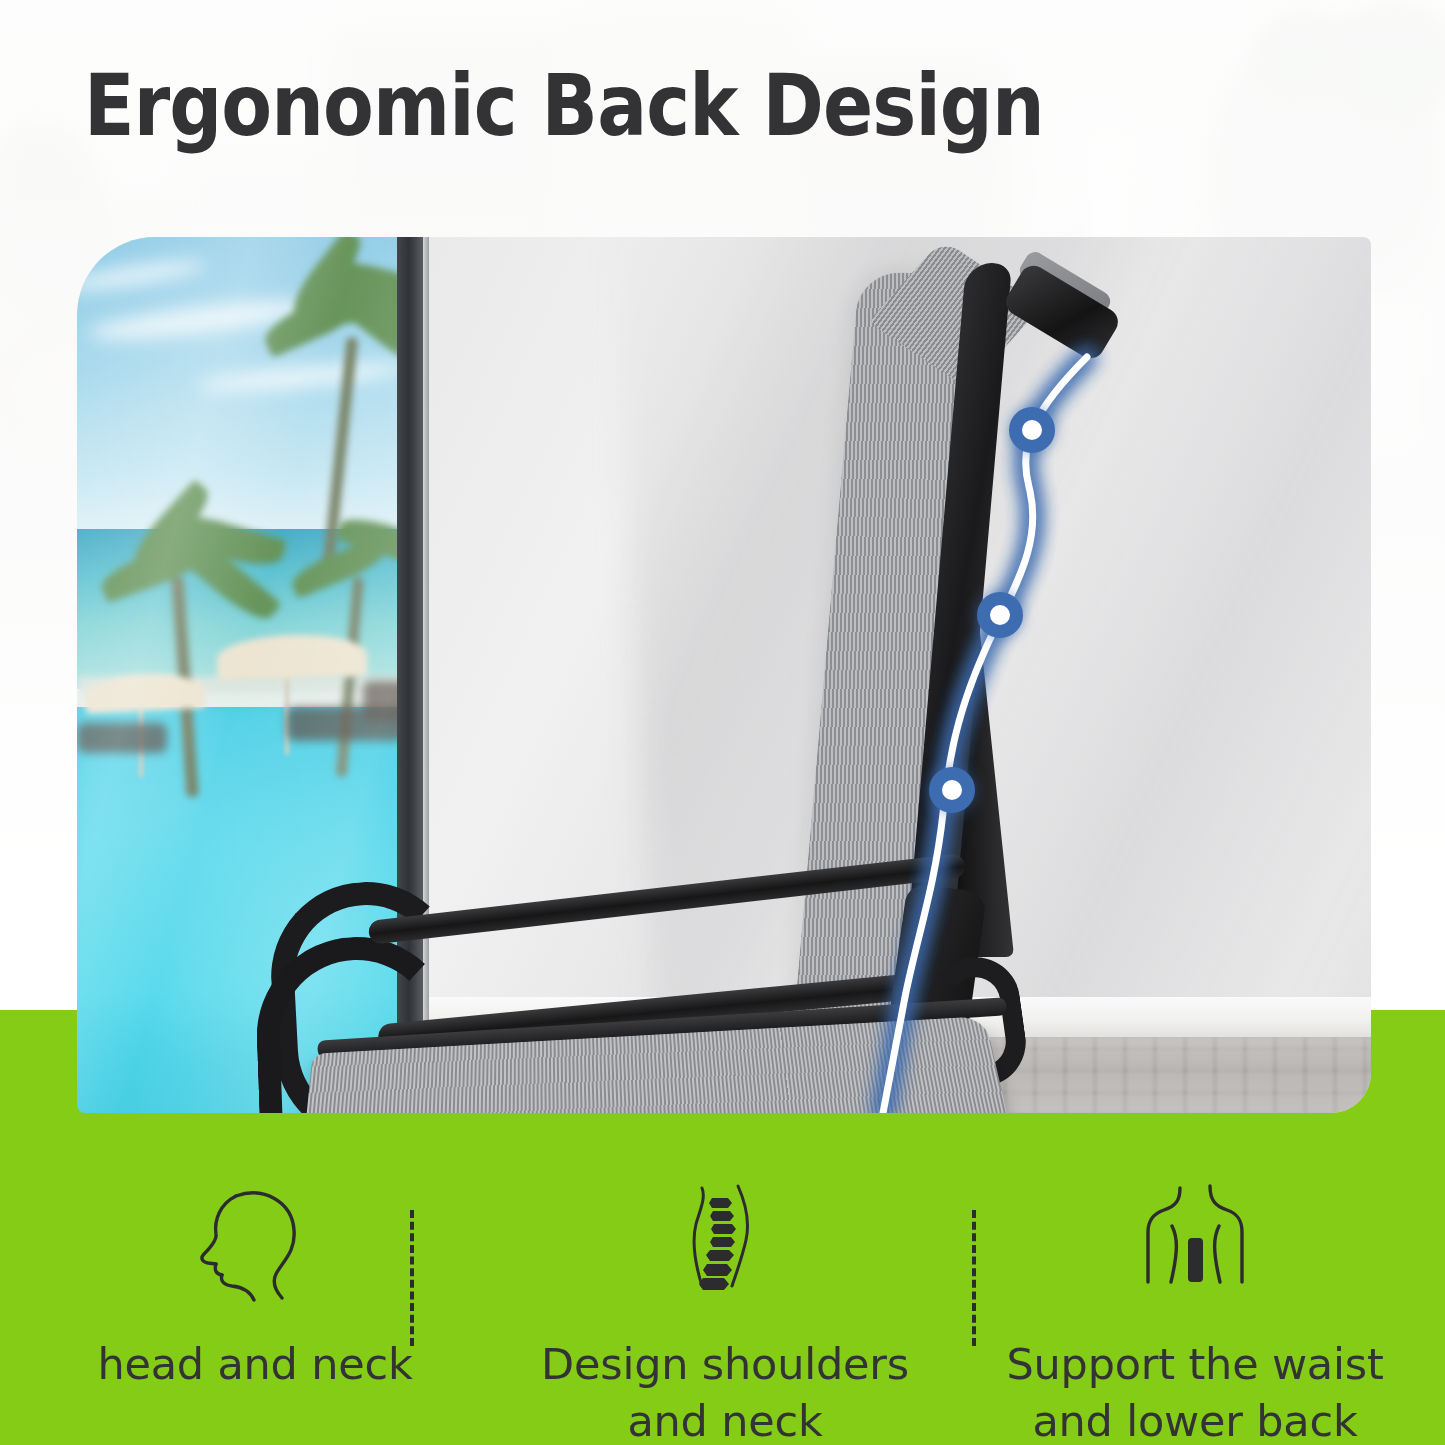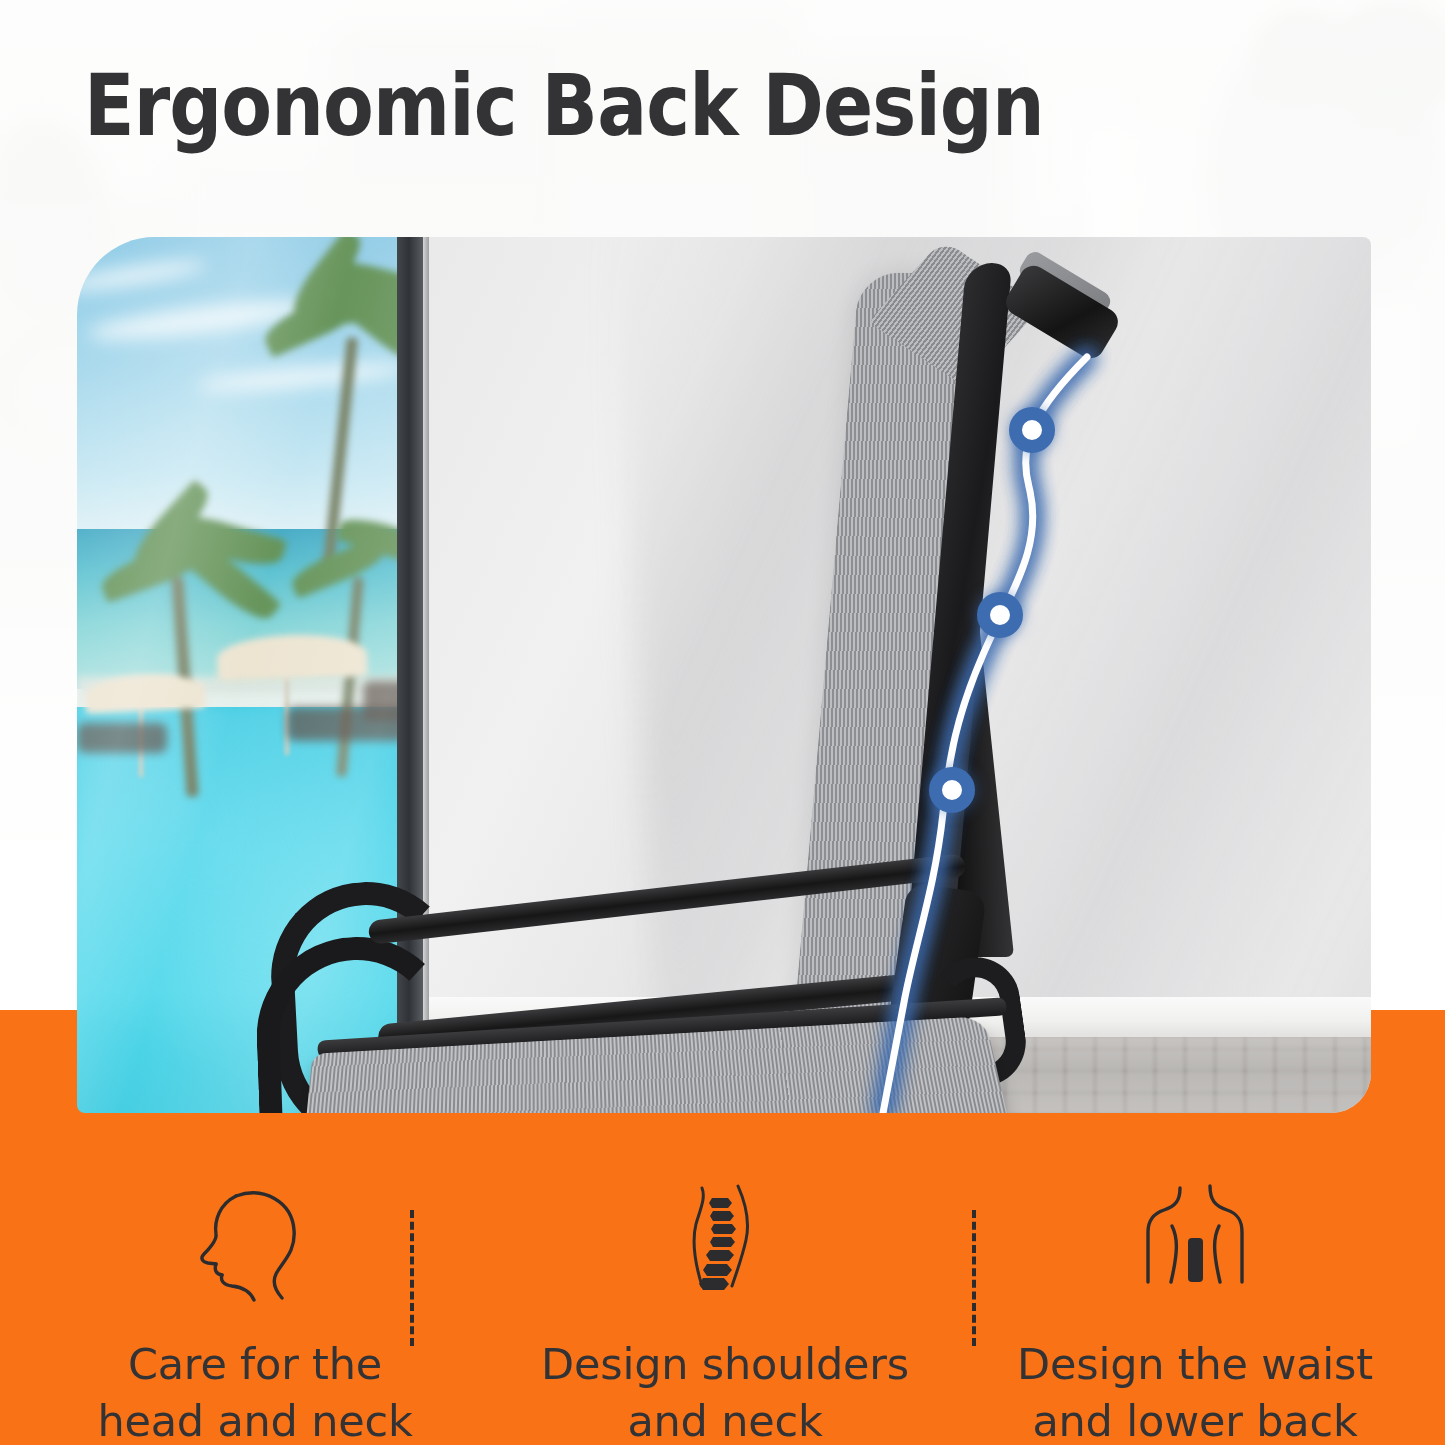--- a/index.html
+++ b/index.html
@@ -1,18 +1,18 @@
 <!DOCTYPE html>
 <html><head>
 <meta charset="utf-8">
 <style>
   html,body{margin:0;padding:0;background:#fff;}
   body{width:1445px;height:1445px;overflow:hidden;font-family:"Liberation Sans",sans-serif;}
 
-  #poster{position:relative;width:1445px;height:1445px;background:#f97316;overflow:hidden;}
+  #poster{position:relative;width:1445px;height:1445px;background:#84cc16;overflow:hidden;}
 
   
   .bg-photo{position:absolute;left:0;top:0;width:1445px;height:1010px;overflow:hidden;}
   .bg-photo:after{content:"";position:absolute;left:0;top:0;right:0;bottom:0;
      background:linear-gradient(to bottom,rgba(255,255,255,.80) 0%,rgba(255,255,255,.84) 55%,rgba(255,255,255,.97) 84%,#fff 100%);}
   .bg-base{position:absolute;inset:0;background:
       linear-gradient(180deg,#f6f5f3 0%,#efeeec 40%,#f4f3f1 100%);}
   
   .bg-chair{position:absolute;background:#e6e4e0;filter:blur(14px);border-radius:26px;}
   .c1{left:-40px;top:200px;width:260px;height:430px;background:#ebe9e5;transform:skewX(-5deg);}
@@ -300,21 +300,20 @@
     <div class="feat f1">
       <div class="feat-icon">
         <svg width="150" height="128" viewBox="0 0 150 128" fill="none" stroke="#2c2c2e" stroke-width="3.4" stroke-linecap="round" stroke-linejoin="round">
           <path d="M56 14 C 84 4, 112 20, 114 48 C 116 70, 102 80, 96 92 C 92 100, 95 108, 102 116"></path>
           <path d="M56 14 C 40 22, 34 38, 36 52 C 37 58, 30 66, 24 72 C 20 76, 22 80, 28 81 L 36 82"></path>
           <path d="M36 82 C 34 88, 36 92, 42 93"></path>
           <path d="M42 93 C 40 99, 44 103, 52 104 C 62 105, 70 109, 74 118"></path>
         </svg>
       </div>
       <div class="feat-label">
-        <div>Care for the</div>
         <div>head and neck</div>
       </div>
     </div>
 
     <div class="divider d1"></div>
 
     <div class="feat f2">
       <div class="feat-icon">
         <svg width="150" height="128" viewBox="0 0 150 128" fill="none" stroke="#2c2c2e" stroke-width="3">
           <path d="M52 6 C 56 16, 50 28, 46 42 C 42 58, 44 78, 52 104" stroke-linecap="round"></path>
@@ -342,20 +341,20 @@
       <div class="feat-icon">
         <svg width="150" height="128" viewBox="0 0 150 128" fill="none" stroke="#2c2c2e" stroke-width="3.4" stroke-linecap="round" stroke-linejoin="round">
           <path d="M60 6 C 60 18, 56 24, 44 28 C 32 32, 28 40, 28 50 L 28 100"></path>
           <path d="M90 4 C 90 18, 95 24, 107 28 C 119 32, 122 40, 122 50 L 122 100"></path>
           <path d="M52 44 C 58 56, 58 70, 51 100"></path>
           <path d="M99 44 C 93 56, 93 70, 100 100"></path>
           <rect x="68" y="56" width="15" height="44" rx="4" fill="#2c2c2e" stroke="none"></rect>
         </svg>
       </div>
       <div class="feat-label">
-        <div>Design the waist</div>
+        <div>Support the waist</div>
         <div>and lower back</div>
       </div>
     </div>
 
   </div>
 
 </div>
 
 </body></html>

